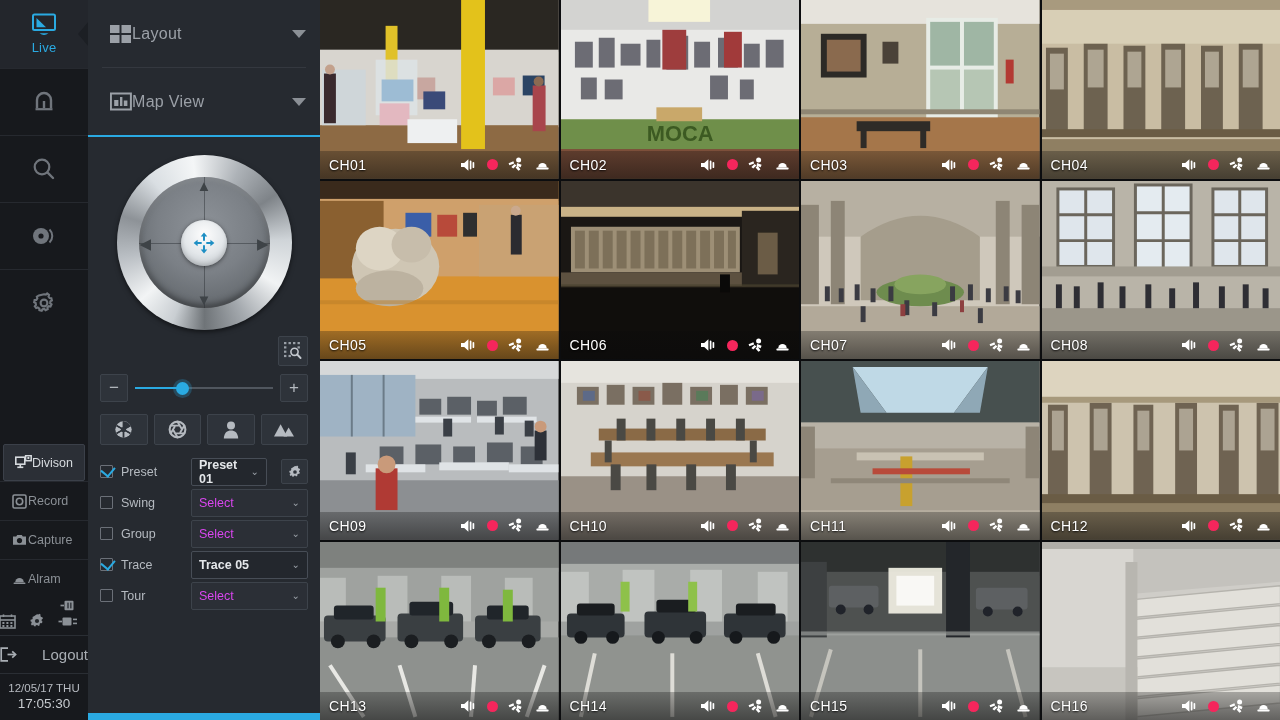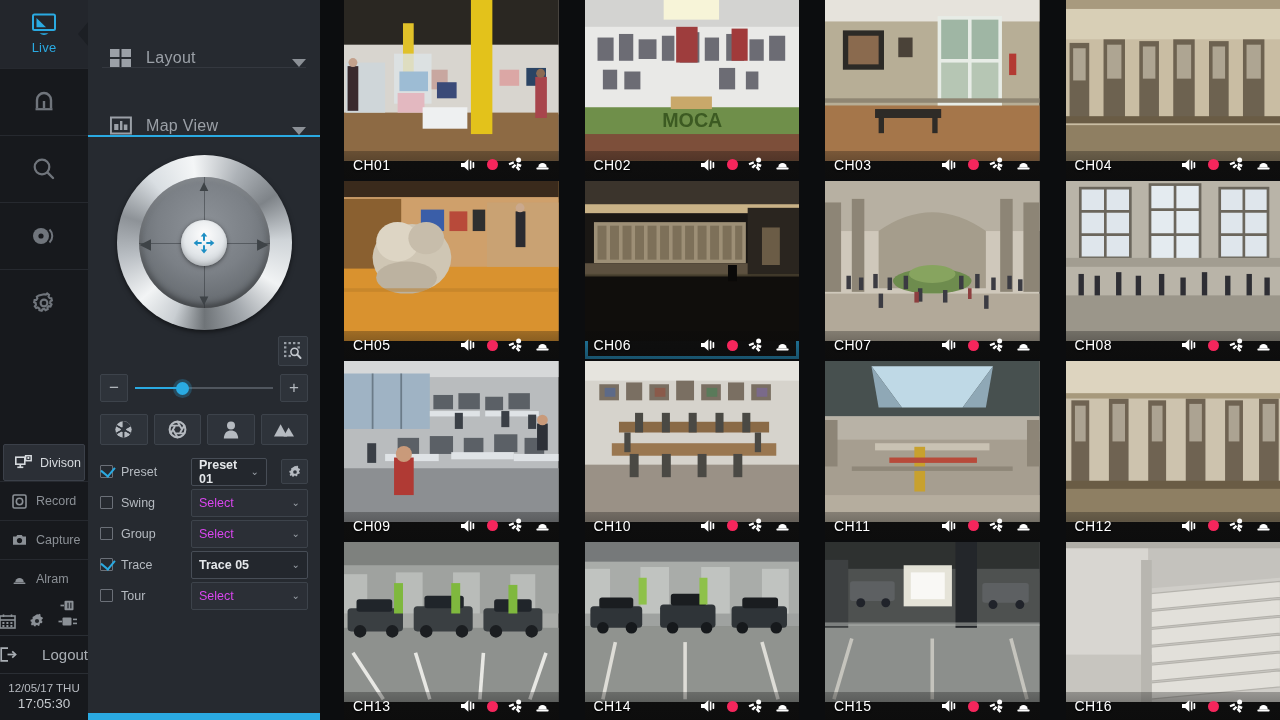--- a/index.html
+++ b/index.html
@@ -29,21 +29,21 @@
     border-top: 13px solid transparent; border-bottom: 13px solid transparent;
     border-right: 11px solid #1c1f24;
   }
   .rail-ico {
     height: 67px; display: flex; align-items: center; justify-content: center;
     border-top: 1px solid #26292f; cursor: pointer;
   }
   .rail-spacer { flex: 1 1 auto; min-height: 0; }
   .rail-group { padding: 0 0 2px 0; }
   .rail-row {
-    height: 39px; display: flex; align-items: center; gap: 8px;
+    height: 39px; display: flex; align-items: center; 
     padding-left: 10px; color: #8b9096; font-size: 12.5px; cursor: pointer;
     border-top: 1px solid #26292f;
   }
   .rail-row.sel {
     background: #2b2f36; border: 1px solid #3b4049; border-radius: 2px;
     margin: 0 3px; height: 37px; color: #d6dade;
   }
   .rail-row .rr-ic { width: 18px; display: flex; justify-content: center; }
   .statusicons {
     display: flex; flex-direction: column; align-items: flex-end;
@@ -60,21 +60,21 @@
     text-align: center; color: #b7bbc1; font-size: 11.5px; line-height: 16px;
   }
   .clockbox .t2 { font-size: 13.5px; color: #c6cace; }
 
   
   .panel {
     width: 232px; height: 720px; background: #262a30;
     flex: none; position: relative; display: flex; flex-direction: column;
   }
   .acc-head {
-    height: 67px; display: flex; align-items: flex-end; gap: 14px;
+    height: 67px; display: flex; align-items: center; 
     padding: 0 14px 0 22px; cursor: pointer; position: relative;
   }
   .acc-head .ah-title { flex: 1; font-size: 16px; color: #9ba0a7; letter-spacing: .3px; }
   .acc-head.open .ah-title { color: #2aaae2; }
   .acc-sep { height: 1px; background: #34383f; margin: 0 14px; }
   .acc-sep.hot { background: #2aaae2; height: 2px; margin: 0; }
   .caret { width: 0; height: 0; border-left: 7px solid transparent; border-right: 7px solid transparent; }
   .caret.dn { border-top: 8px solid #8b9096; }
   .caret.up { border-bottom: 8px solid #2aaae2; }
 
@@ -164,21 +164,21 @@
   .gear-btn { width: 27px; height: 25px; flex: none; margin-left: 6px; }
 
   .panel-foot { height: 7px; background: #2aaae2; flex: none; }
 
   
   .grid {
     flex: 1 1 auto; height: 720px; display: grid;
     grid-template-columns: repeat(4, 1fr); grid-template-rows: repeat(4, 1fr);
     gap: 2px; background: #0c0d0f; padding: 0;
   }
-  .tile { position: relative; overflow: hidden; background: #111; cursor: pointer; margin-left: 24px; }
+  .tile { position: relative; overflow: hidden; background: #111; cursor: pointer; }
   .tile .scene { position: absolute; inset: 0; }
   .tile .bar {
     position: absolute; left: 0; right: 0; bottom: 0; height: 28px;
     display: flex; align-items: center; padding: 0 9px;
     background: linear-gradient(to bottom, rgba(10,10,10,.28), rgba(10,10,10,.55));
   }
   .tile .chname {
     flex: 1 1 auto; color: #fff; font-size: 14px; letter-spacing: .4px;
     text-shadow: 0 1px 2px rgba(0,0,0,.9);
   }

